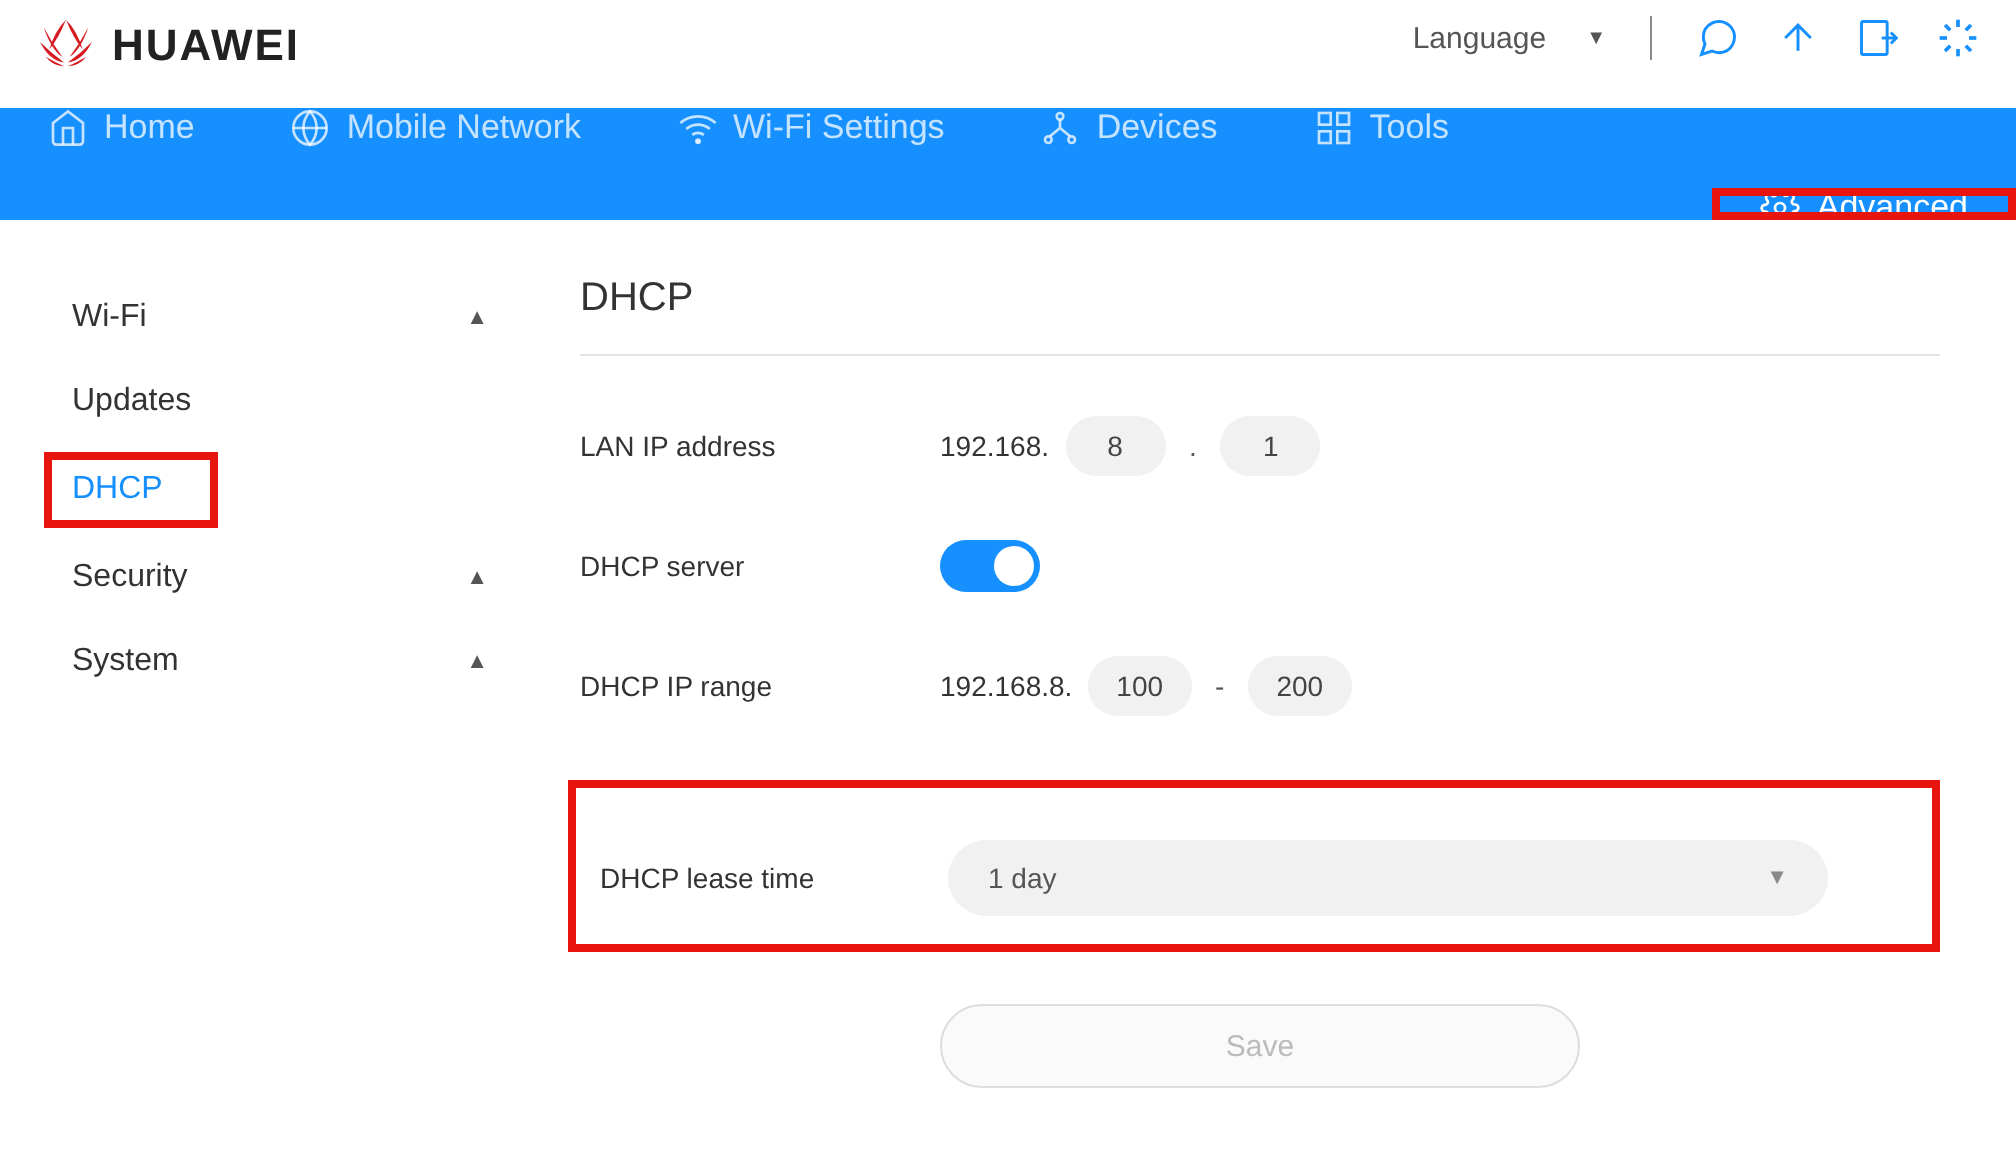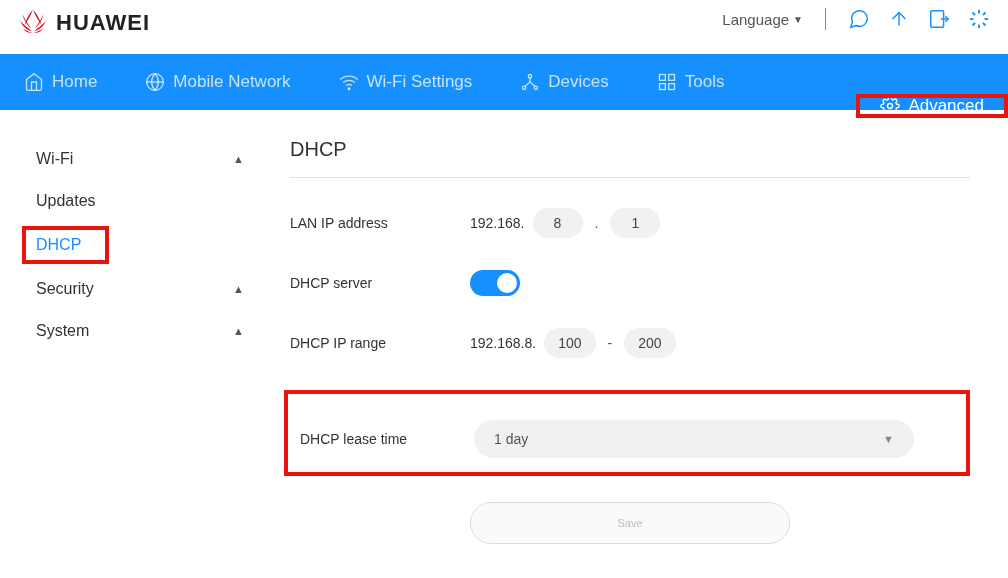--- a/index.html
+++ b/index.html
@@ -4,28 +4,28 @@
 <style>
   * { box-sizing: border-box; margin: 0; padding: 0; }
   body { font-family: Arial, Helvetica, sans-serif; font-size: 14px; color: #333; background: #fff; width: 1008px; }
   
   
   .header { display: flex; align-items: flex-start; justify-content: space-between; padding: 8px 18px; height: 54px; }
   .logo-wrap { display: flex; align-items: center; gap: 8px; }
   .logo-icon { width: 30px; height: 26px; }
   .logo-text { font-size: 22px; font-weight: 600; letter-spacing: 1px; color: #222; }
   .header-right { display: flex; align-items: center; gap: 18px; }
-  .lang-sel { display: flex; align-items: center; gap: 4px; color: #555; cursor: pointer; font-size: 15px; }
+  .lang-sel { display: flex; align-items: center; gap: 20px; color: #555; cursor: pointer; font-size: 15px; }
   .divider-v { width: 1px; height: 22px; background: #888; margin: 0 4px; }
   .hicon { width: 22px; height: 22px; display: flex; align-items: center; justify-content: center; cursor: pointer; }
   .hicon svg { stroke: #168fff; fill: none; stroke-width: 1.6; }
   
   
   .topnav { display: flex; background: #168fff; height: 56px; align-items: stretch; }
-  .nav-item { display: flex; align-items: center; gap: 8px; padding: 12px 24px; color: rgba(255,255,255,0.75); cursor: pointer; font-size: 17px; }
+  .nav-item { display: flex; align-items: flex-start; gap: 8px; padding: 0 24px; color: rgba(255,255,255,0.75); cursor: pointer; font-size: 17px; }
   .nav-item.active { color: #fff; margin-top: 40px; }
   .nav-item .nicon { width: 20px; height: 20px; display:flex; align-items:center; justify-content:center; }
   .nav-item .nicon svg { stroke: currentColor; fill: none; stroke-width: 1.6; }
   .nav-spacer { flex: 1; }
   .highlight-red { outline: 4px solid #e8150f; outline-offset: -4px; }
   .highlight-red-box { border: 4px solid #e8150f; }
   
   
   .main { display: flex; }
   .sidebar { width: 280px; padding: 28px 0 0 0; }
@@ -46,21 +46,21 @@
   
   .toggle { width: 50px; height: 26px; background: #168fff; border-radius: 13px; position: relative; cursor: pointer; }
   .toggle .knob { position: absolute; right: 3px; top: 3px; width: 20px; height: 20px; background: #fff; border-radius: 50%; }
   
   
   .select-pill { background: #f1f1f1; border-radius: 20px; height: 38px; display:flex; align-items:center; justify-content:space-between; padding: 0 20px; width: 440px; color:#555; cursor:pointer; }
   .select-pill .caret { font-size: 11px; color:#888; }
   
   .lease-hl { padding: 26px 12px 14px 6px; margin-left: -6px; display:flex; align-items:center; }
   
-  .save-btn { display:block; margin: 26px auto 0 180px; width: 320px; height: 42px; border: 1px solid #ddd; background: #fafafa; border-radius: 22px; color: #bbb; font-size: 11px; cursor: not-allowed; }
+  .save-btn { display:block; margin: 26px auto 0 180px; width: 320px; height: 42px; border: 1px solid #ddd; background: #fafafa; border-radius: 22px; color: #bbb; font-size: 15px; cursor: not-allowed; }
 </style>
 </head>
 <body>
 
 <div class="header">
   <div class="logo-wrap">
     <span>
       <svg class="logo-icon" viewBox="0 0 32 28">
         <g fill="#d71920">
           <path d="M16 2 Q10 8 7 18 Q12 12 16 2 Z"></path>

